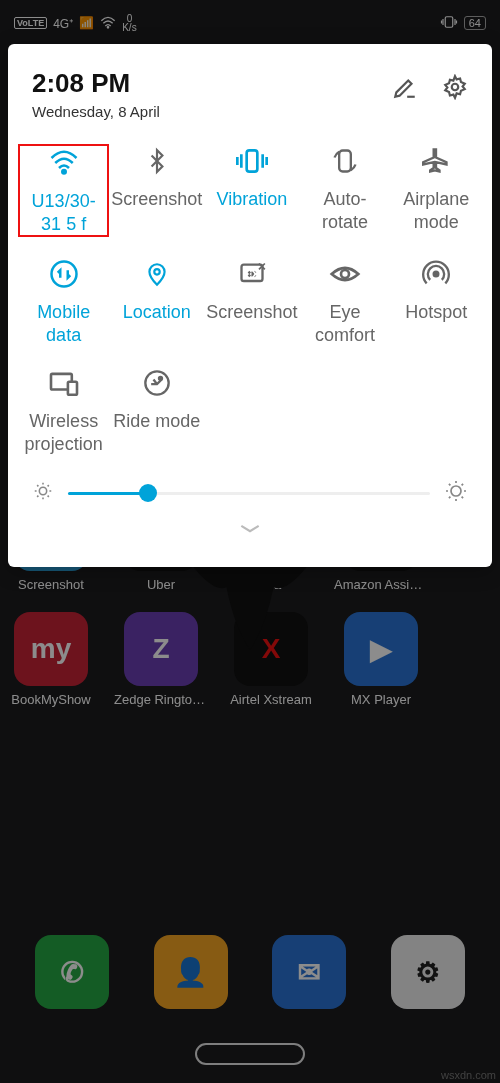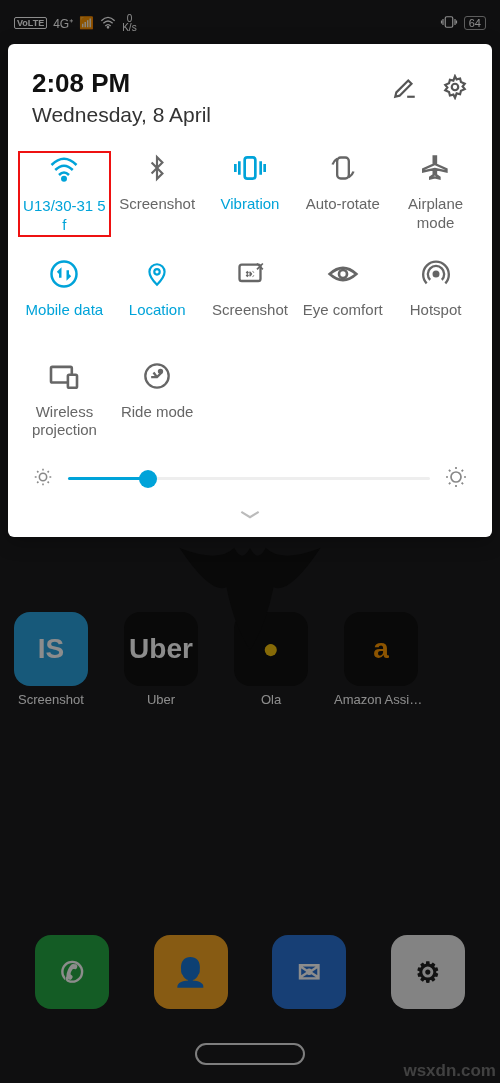--- a/index.html
+++ b/index.html
@@ -22,34 +22,34 @@
   }
   .status-left, .status-right { display: flex; align-items: center; gap: 6px; }
   .badge { border: 1px solid #fff; border-radius: 2px; font-size: 9px; padding: 0 2px; font-weight: 600; }
   .kbs { display:flex; flex-direction:column; line-height:0.9; font-size:10px; align-items:center;}
   .battery-box { border:1px solid #aaa; border-radius:3px; padding:0 4px; font-size:11px;}
   .panel {
     position: absolute;
     top: 44px; left: 8px; right: 8px;
     background: #fff;
     border-radius: 6px;
-    padding: 24px 10px 8px;
+    padding: 24px 10px 24px;
     box-shadow: 0 4px 20px rgba(0,0,0,.3);
     z-index: 10;
   }
   .panel-header { display:flex; align-items:flex-start; padding: 0 14px 10px; }
   .time-block { flex:1; }
   .time { font-size: 26px; font-weight:600; color:#111; }
-  .date { font-size: 21px; color:#333; margin-top:4px; }
+  .date { font-size: 15px; color:#333; margin-top:4px; }
   .hdr-icons { display:flex; gap:24px; padding-top:6px; color:#555; }
   .toggle-grid { display:grid; grid-template-columns: repeat(5,1fr); row-gap: 20px; margin-top:14px; }
   .toggle { display:flex; flex-direction:column; align-items:center; gap:10px; min-height:82px; }
   .toggle .icon { height:34px; display:flex; align-items:center; justify-content:center; color:#666; }
   .toggle.active .icon { color:#00a3d9; }
-  .toggle .label { font-size:15px; color:#666; text-align:center; line-height:1.25; padding:0 2px; }
+  .toggle .label { font-size:18px; color:#666; text-align:center; line-height:1.25; padding:0 2px; }
   .toggle.active .label { color:#00a3d9; }
   .highlight { border:2px solid #e11; }
   .slider-row { display:flex; align-items:center; gap:14px; padding: 24px 14px 10px; }
   .sun { color:#888; }
   .slider-track { flex:1; height:3px; background:#eee; border-radius:2px; position:relative; }
   .slider-fill { position:absolute; left:0; top:0; bottom:0; background:#00a3d9; border-radius:2px; }
   .slider-thumb { position:absolute; top:50%; width:18px; height:18px; background:#00a3d9; border-radius:50%; transform:translate(-50%,-50%); }
   .chevron-down { text-align:center; color:#bbb; font-size:16px; padding:4px 0 4px; }
   .home-bg {
     position:absolute; inset:0; z-index:0;
@@ -57,21 +57,21 @@
     padding-bottom: 10px;
   }
   .dim { position:absolute; inset:0; background:rgba(0,0,0,.45); z-index:5; pointer-events:none;}
   .icon-row { display:flex; justify-content:flex-start; width:100%; padding:10px 4px; gap:16px;}
   .app { display:flex; flex-direction:column; align-items:center; gap:6px; width:94px;}
   .app .tile { width:74px; height:74px; border-radius:16px; display:flex; align-items:center; justify-content:center; }
   .app .alabel { font-size:13px; color:#fff; text-align:center; white-space:nowrap; overflow:hidden; text-overflow:ellipsis; width:100%;}
   .dock { display:flex; justify-content:space-around; width:100%; padding: 18px 20px 34px; gap:14px;}
   .dock .tile { width:74px; height:74px; border-radius:16px; display:flex; align-items:center; justify-content:center;}
   .nav-pill { width:110px; height:22px; border:2px solid #e5e5e5; border-radius:14px; margin-bottom:8px;}
-  .watermark { position:absolute; right:4px; bottom:2px; font-size:17px; color:#777; z-index:2;font-weight:bold;}
+  .watermark { position:absolute; right:4px; bottom:2px; font-size:11px; color:#777; z-index:2;}
   .row-spacer { height: 200px; }
   .bat-wing {
     position:absolute; left:50%; top:540px; transform:translateX(-50%);
     width:160px; height:110px; z-index:1;
   }
 </style>
 </head>
 <body>
 
 <div class="status-bar">
@@ -279,20 +279,38 @@
       </div>
       <div class="app">
         <div class="tile" style="background: rgb(17, 17, 17); color: rgb(244, 194, 13); font-size: 28px; font-weight: 700;">●</div>
         <div class="alabel">Ola</div>
       </div>
       <div class="app">
         <div class="tile" style="background: rgb(17, 17, 17); color: rgb(255, 153, 0); font-size: 28px; font-weight: 700;">a</div>
         <div class="alabel">Amazon Assis…</div>
       </div>
     </div>
+  <div class="icon-row" id="row2">
+      <div class="app">
+        <div class="tile" style="background: rgb(198, 35, 54); color: rgb(255, 255, 255); font-size: 28px; font-weight: 700;">my</div>
+        <div class="alabel">BookMyShow</div>
+      </div>
+      <div class="app">
+        <div class="tile" style="background: rgb(107, 63, 179); color: rgb(255, 255, 255); font-size: 28px; font-weight: 700;">Z</div>
+        <div class="alabel">Zedge Rington…</div>
+      </div>
+      <div class="app">
+        <div class="tile" style="background: rgb(17, 17, 17); color: rgb(238, 17, 17); font-size: 28px; font-weight: 700;">X</div>
+        <div class="alabel">Airtel Xstream</div>
+      </div>
+      <div class="app">
+        <div class="tile" style="background: rgb(42, 116, 214); color: rgb(255, 255, 255); font-size: 28px; font-weight: 700;">▶</div>
+        <div class="alabel">MX Player</div>
+      </div>
+    </div>
   <div style="height:200px"></div>
   <div class="dock" id="dock">
       <div>
         <div class="tile" style="background: rgb(38, 168, 68); color: rgb(255, 255, 255); font-size: 28px; font-weight: 700;">✆</div>
       </div>
       <div>
         <div class="tile" style="background: rgb(246, 166, 35); color: rgb(255, 255, 255); font-size: 28px; font-weight: 700;">👤</div>
       </div>
       <div>
         <div class="tile" style="background: rgb(42, 116, 214); color: rgb(255, 255, 255); font-size: 28px; font-weight: 700;">✉</div>

